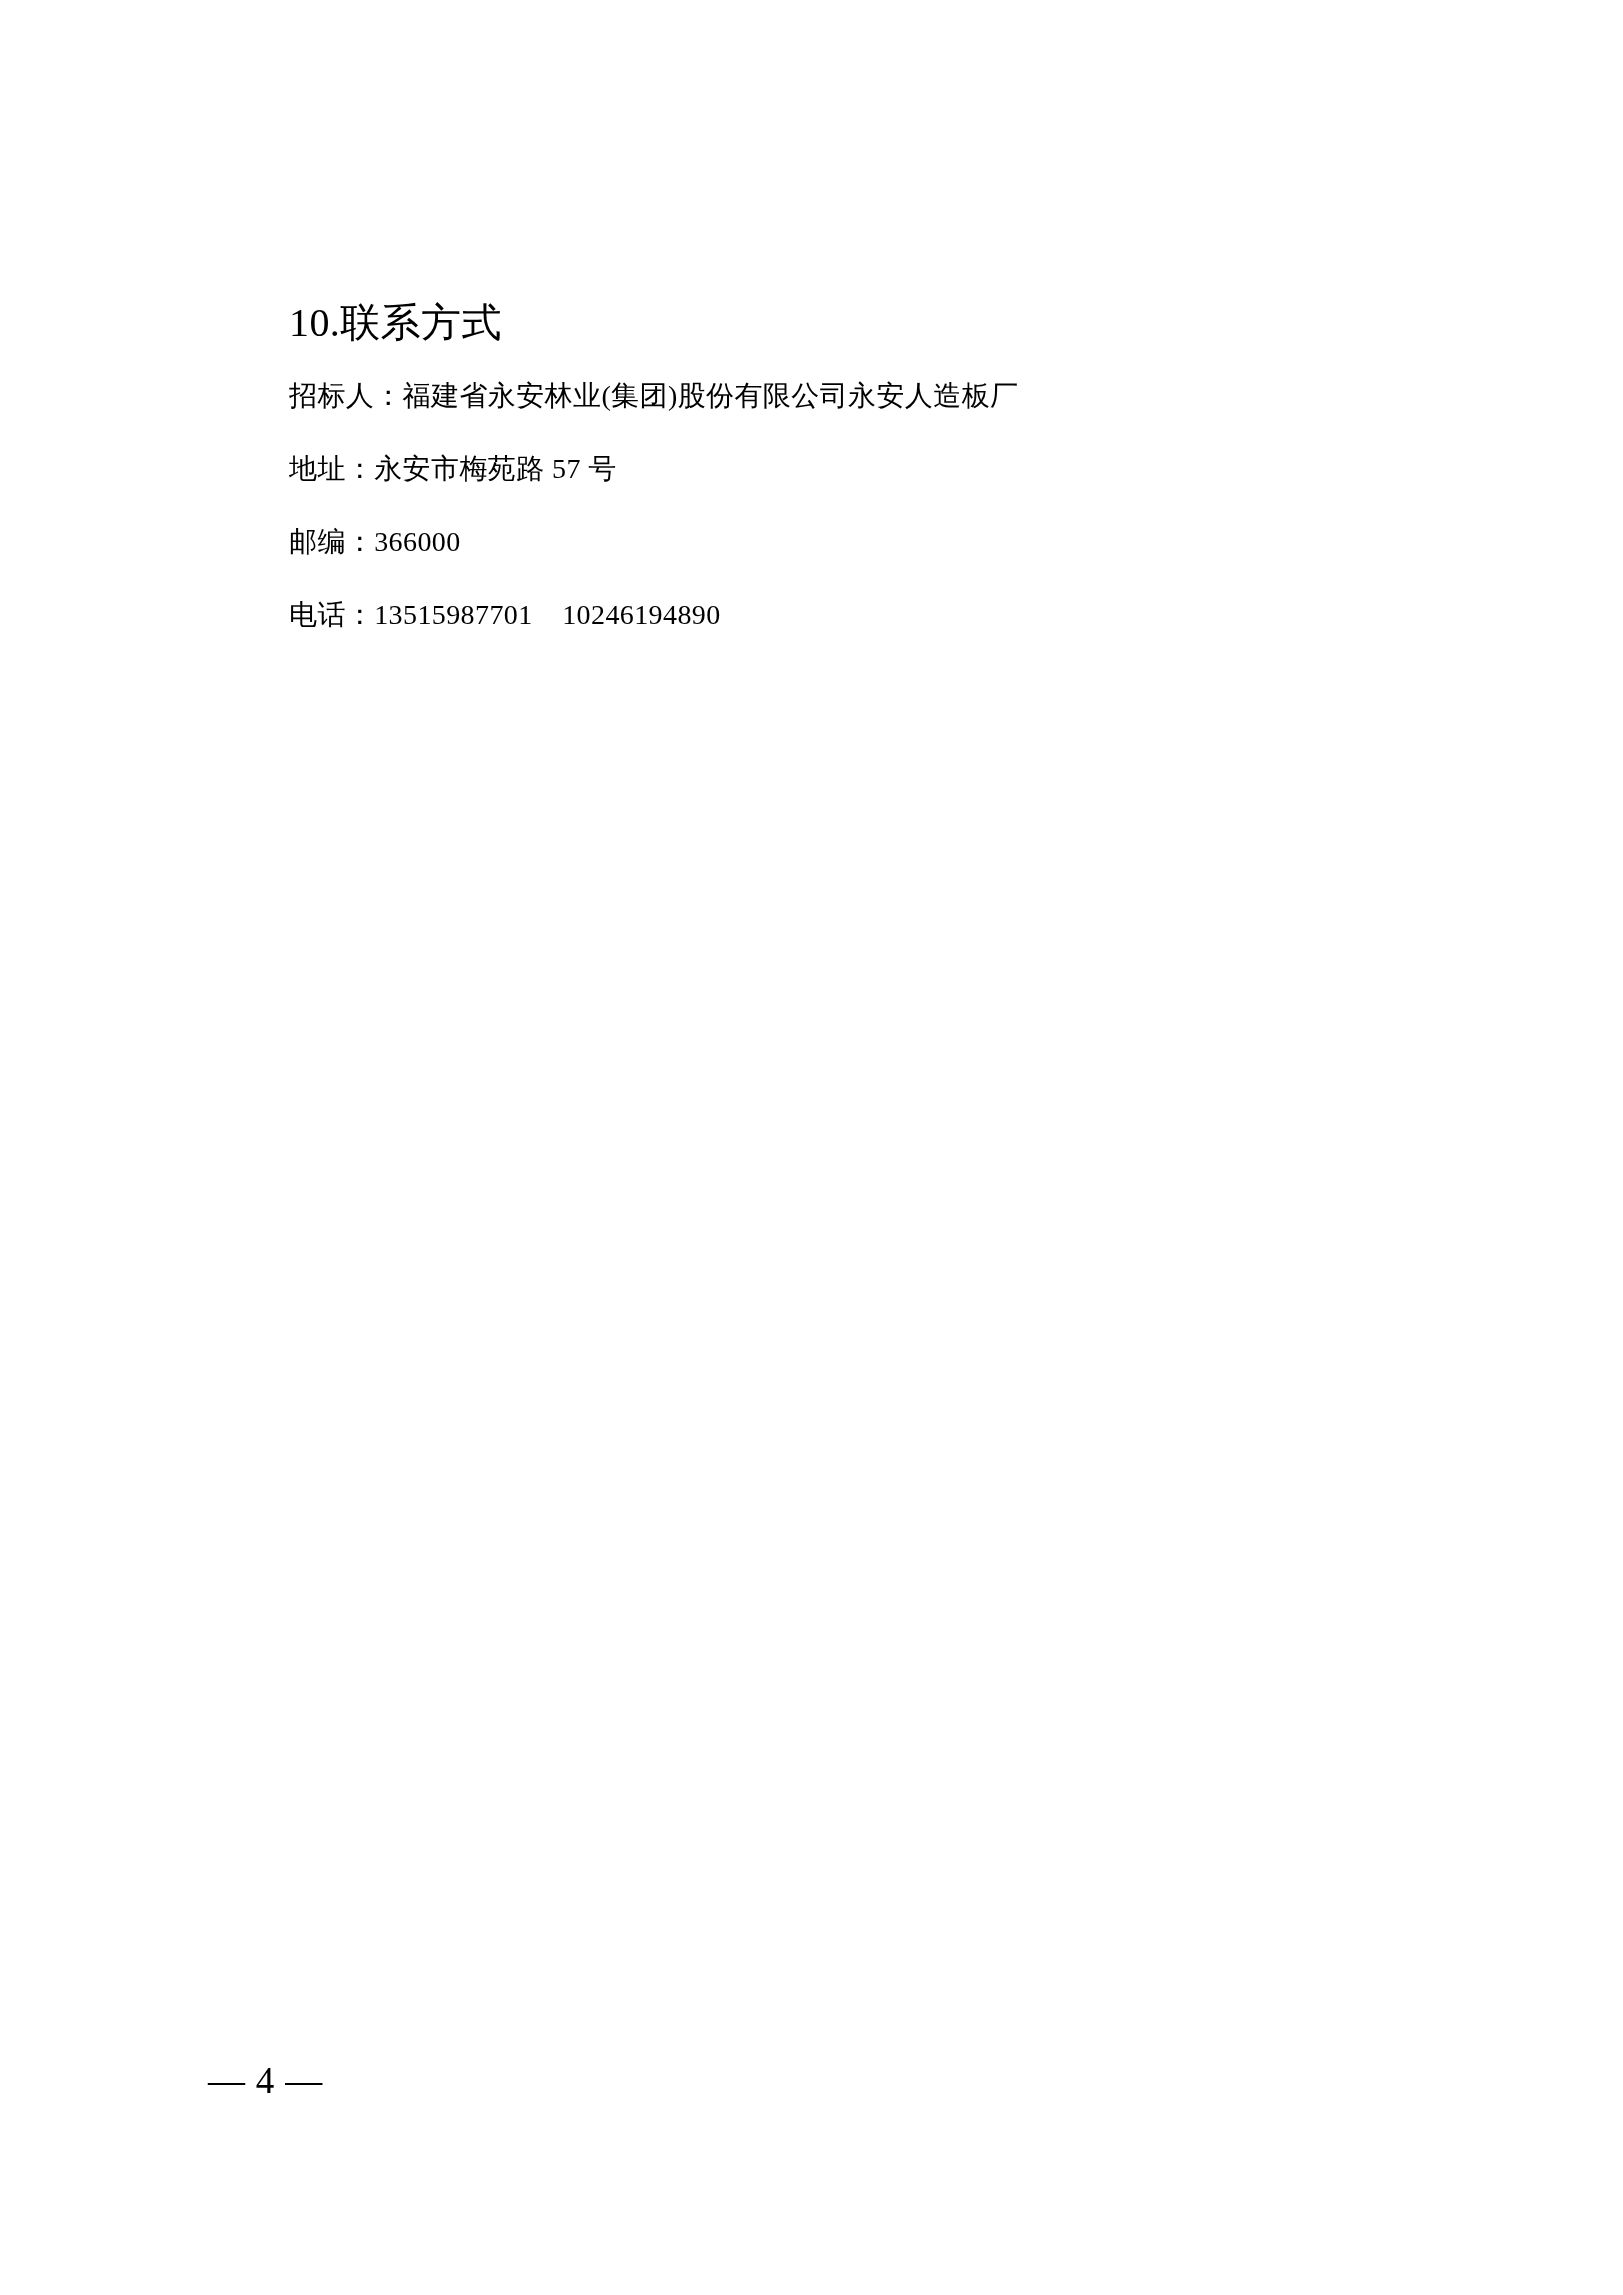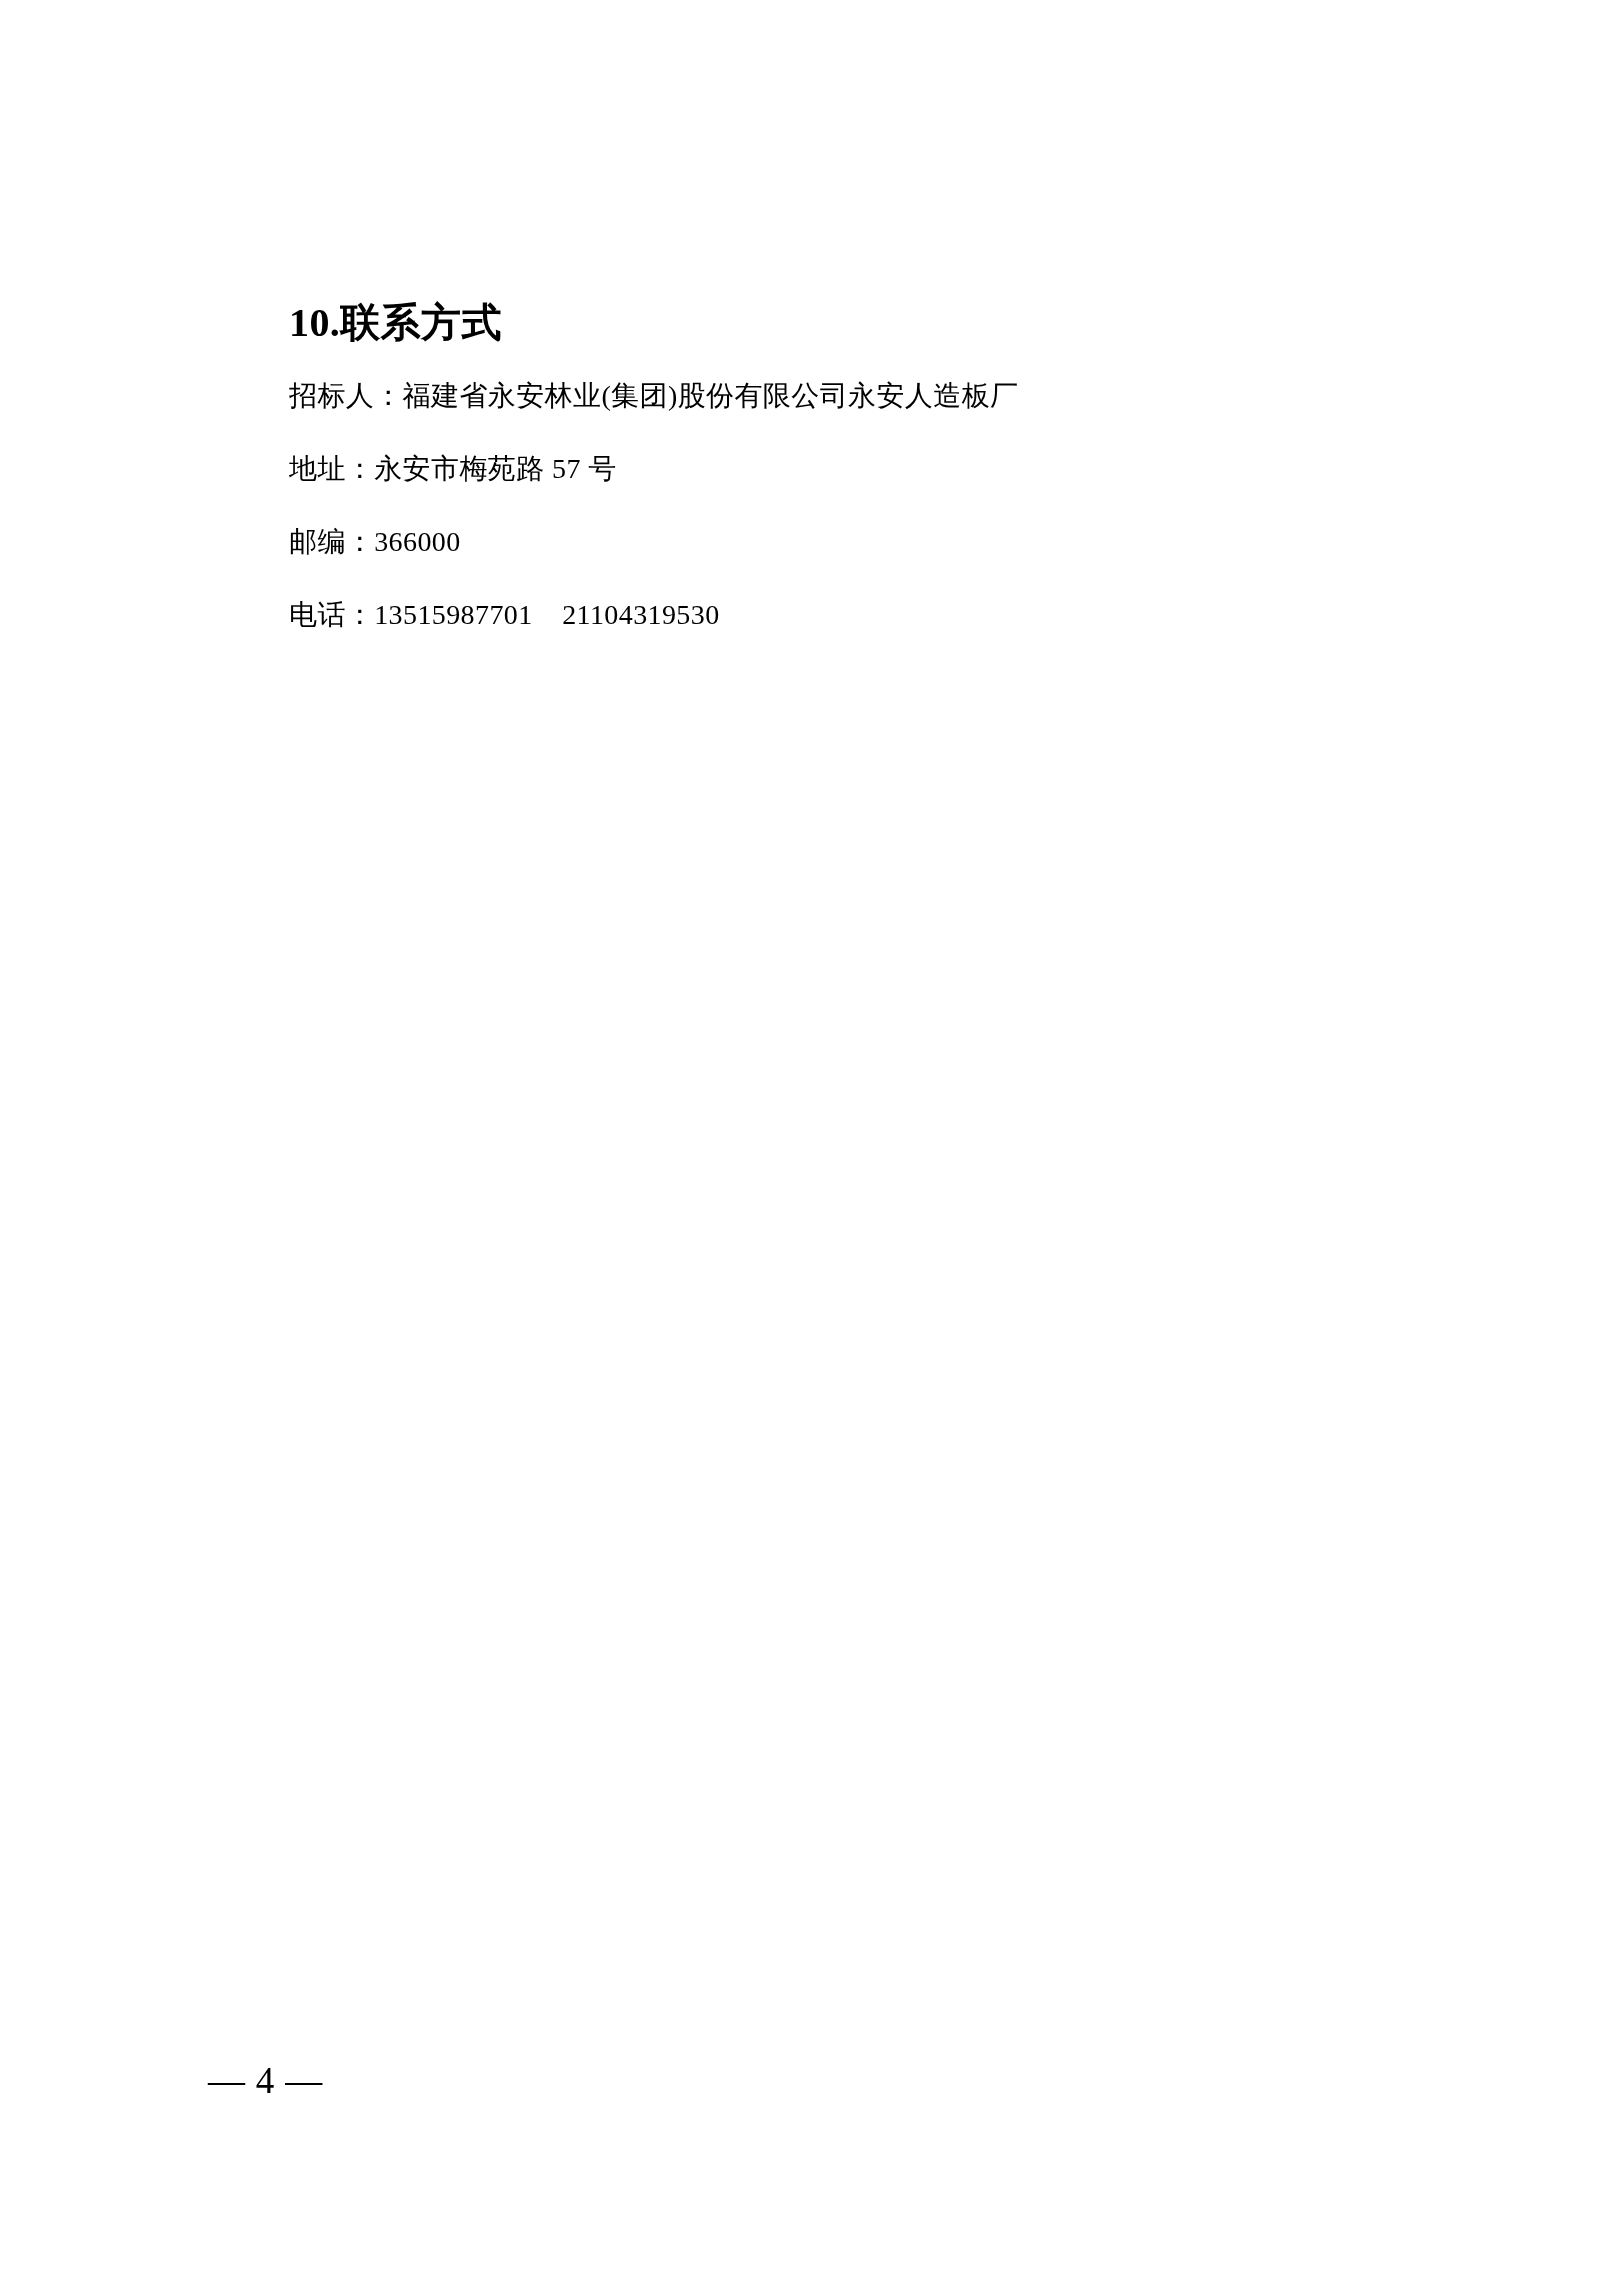--- a/index.html
+++ b/index.html
@@ -30,21 +30,21 @@
     text-justify: inter-ideograph;
     letter-spacing: 0.4px;
     margin: 0;
   }
   .para.indent {
     text-indent: 81px;
   }
   .heading {
     font-size: 40px;
     line-height: 73px;
-    font-weight: bold;
+    font-weight: normal;
     margin: 6.8px 0 0 0;
     text-indent: 81px;
     letter-spacing: 0.4px;
   }
   .info-line {
     font-size: 28px;
     line-height: 73px;
     margin: 0;
     text-indent: 81px;
     letter-spacing: 0.4px;
@@ -70,21 +70,21 @@
 
 
     <h2 class="heading">10.联系方式</h2>
 
     <p class="info-line">招标人：福建省永安林业(集团)股份有限公司永安人造板厂</p>
 
     <p class="info-line">地址：永安市梅苑路 57 号</p>
 
     <p class="info-line">邮编：366000</p>
 
-    <p class="info-line">电话：13515987701    21104319530</p>
+    <p class="info-line">电话：13515987701    10246194890</p>
 
 
   </div>
 
   <div class="footer">— 4 —</div>
 
 </div>
 
 
 </body></html>

